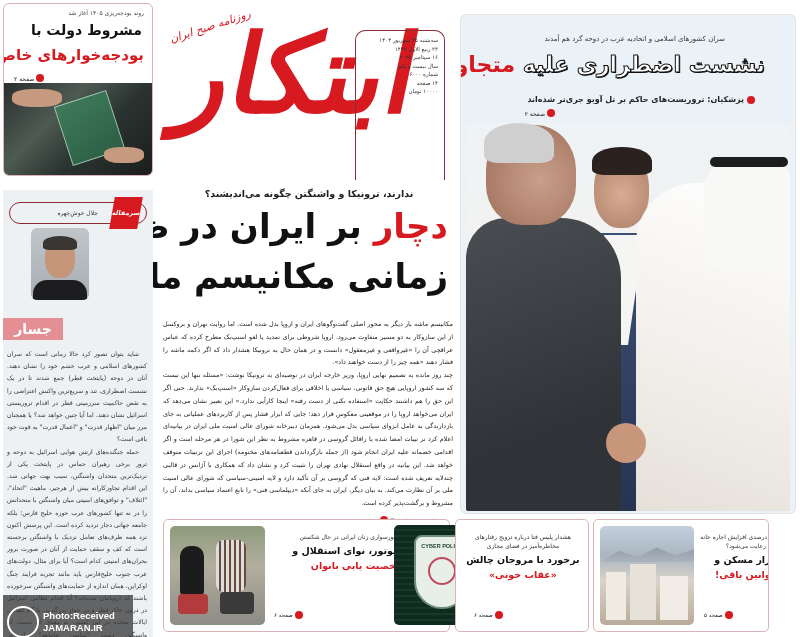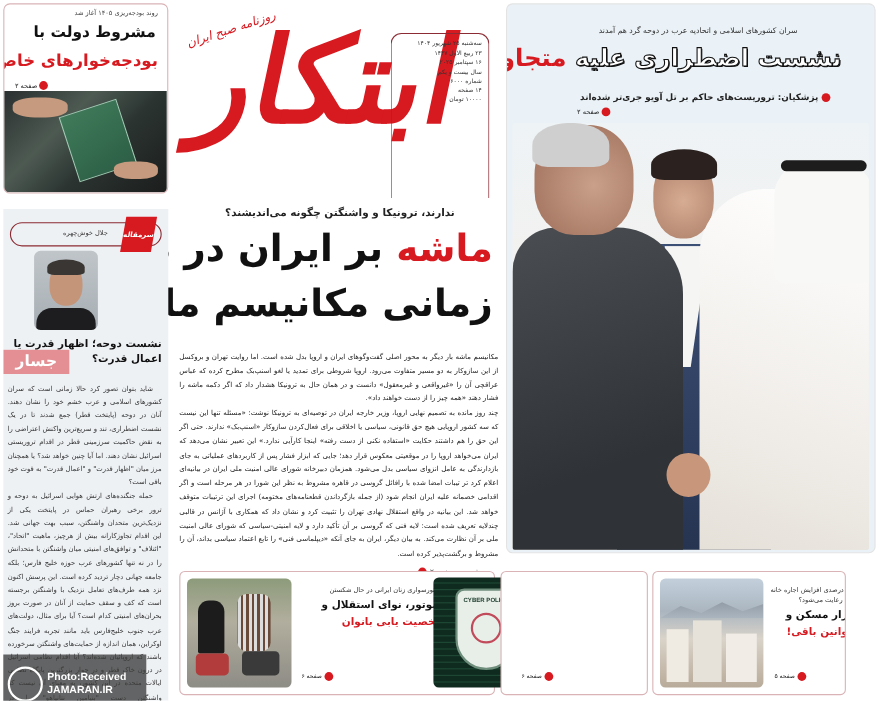--- a/index.html
+++ b/index.html
@@ -48,21 +48,21 @@
     #headline-line2 { left: 166px; top: 255px; width: 282px; text-align: center; font-size: 34px; font-weight: 900; color: #111; line-height: 42px; white-space: nowrap; }
 
     #body-main { left: 163px; top: 318px; width: 290px; font-size: 6.4px; line-height: 12.8px; text-align: justify; color: #222; }
     #body-main p { margin: 0; }
     #cont-main { left: 380px; top: 516px; font-size: 6.5px; color: #555; display: flex; align-items: center; gap: 3px; }
 
     .dot { display: inline-block; width: 8px; height: 8px; border-radius: 50%; background: #d71920; }
 
     
     #lead-box {
-      left: 460px; top: 3px; width: 336px; height: 500px;
+      left: 460px; top: 14px; width: 336px; height: 500px;
       border: 1px solid #e3e3e3; border-radius: 6px; background: #eaf2f7; overflow: hidden;
     }
     #lead-kicker { position: absolute; top: 20px; right: 70px; font-size: 7px; color: #333; white-space: nowrap; }
     #lead-title { position: absolute; top: 37px; right: 30px; font-size: 22px; font-weight: 900; white-space: nowrap; }
     #lead-title .outline { color: #fff; -webkit-text-stroke: 1px #111; text-shadow: 1px 1px 0 #111; text-align: right; }
     #lead-sub { position: absolute; top: 80px; right: 40px; font-size: 8px; font-weight: bold; color: #222; white-space: nowrap; display: flex; align-items: center; gap: 3px; }
     #lead-pageref { position: absolute; top: 94px; right: 240px; font-size: 6px; display: flex; align-items: center; gap: 2px; }
     #lead-photo {
       position: absolute; left: 5px; top: 108px; width: 324px; height: 388px;
       background: linear-gradient(180deg, #eef3f6 0%, #f3f1ee 40%, #e7e2da 100%);
@@ -194,21 +194,21 @@
     <div class="p-agal"></div>
     <div class="p-suit-l"></div>
     <div class="p-head-l"></div>
     <div class="p-hair-l"></div>
     <div class="p-hands"></div>
   </div>
 </div>
 
 <div id="kicker-main" class="abs">ندارند، ترونیکا و واشنگتن چگونه می‌اندیشند؟</div>
 <div id="headline-line1" class="abs">
-  <span class="red">ماشه</span><span> بر ایران در ظرف</span>
+  <span class="red">دچار</span><span> بر ایران در ظرف</span>
 </div>
 <div id="headline-line2" class="abs">زمانی مکانیسم ماشه</div>
 
 <div id="body-main" class="abs">
   <p>مکانیسم ماشه بار دیگر به محور اصلی گفت‌وگوهای ایران و اروپا بدل شده است. اما روایت تهران و بروکسل از این سازوکار به دو مسیر متفاوت می‌رود. اروپا شروطی برای تمدید یا لغو اسنپ‌بک مطرح کرده که عباس عراقچی آن را «غیرواقعی و غیرمعقول» دانست و در همان حال به ترونیکا هشدار داد که اگر دکمه ماشه را فشار دهند «همه چیز را از دست خواهند داد».</p>
   <p>چند روز مانده به تصمیم نهایی اروپا، وزیر خارجه ایران در توصیه‌ای به ترونیکا نوشت: «مسئله تنها این نیست که سه کشور اروپایی هیچ حق قانونی، سیاسی یا اخلاقی برای فعال‌کردن سازوکار «اسنپ‌بک» ندارند. حتی اگر این حق را هم داشتند حکایت «استفاده نکنی از دست رفته» اینجا کارآیی ندارد.» این تعبیر نشان می‌دهد که ایران می‌خواهد اروپا را در موقعیتی معکوس قرار دهد؛ جایی که ابزار فشار پس از کاربردهای عملیاتی به جای بازدارندگی به عامل انزوای سیاسی بدل می‌شود. همزمان دبیرخانه شورای عالی امنیت ملی ایران در بیانیه‌ای اعلام کرد تر تیبات امضا شده با رافائل گروسی در قاهره مشروط به نظر این شورا در هر مرحله است و اگر اقدامی خصمانه علیه ایران انجام شود (از جمله بازگرداندن قطعنامه‌های مختومه) اجرای این ترتیبات متوقف خواهد شد. این بیانیه در واقع استقلال نهادی تهران را تثبیت کرد و نشان داد که همکاری با آژانس در قالبی چندلایه تعریف شده است: لایه فنی که گروسی بر آن تأکید دارد و لایه امنیتی-سیاسی که شورای عالی امنیت ملی بر آن نظارت می‌کند. به بیان دیگر، ایران به جای آنکه «دیپلماسی فنی» را تابع اعتماد سیاسی بداند، آن را مشروط و برگشت‌پذیر کرده است.</p>
 </div>
 <div id="cont-main" class="abs">
   <span>شرح در صفحه ۲</span>
   <span class="dot"></span>
@@ -217,21 +217,20 @@
 <div id="opinion-box" class="abs">
   <div id="opinion-tag">
     <div class="tag-red">سرمقاله</div>
     <div class="author">جلال خوش‌چهره</div>
   </div>
   <div id="opinion-photo">
     <div class="op-suit"></div>
     <div class="op-face"></div>
     <div class="op-hair"></div>
   </div>
-  <div id="opinion-title">نشست دوحه؛ اظهار قدرت یا اعمال قدرت؟</div>
   <div id="watermark-jsr">جسار</div>
   <div id="opinion-body">
     <p>شاید بتوان تصور کرد حالا زمانی است که سران کشورهای اسلامی و عرب خشم خود را نشان دهند. آنان در دوحه (پایتخت قطر) جمع شدند تا در یک نشست اضطراری، تند و سریع‌ترین واکنش اعتراضی را به نقض حاکمیت سرزمینی قطر در اقدام تروریستی اسرائیل نشان دهند. اما آیا چنین خواهد شد؟ یا همچنان مرز میان "اظهار قدرت" و "اعمال قدرت" به قوت خود باقی است؟</p>
     <p>حمله جنگنده‌های ارتش هوایی اسرائیل به دوحه و ترور برخی رهبران حماس در پایتخت یکی از نزدیک‌ترین متحدان واشنگتن، سبب بهت جهانی شد. این اقدام تجاوزکارانه بیش از هرچیز، ماهیت "اتحاد"، "ائتلاف" و توافق‌های امنیتی میان واشنگتن با متحدانش را در نه تنها کشورهای عرب حوزه خلیج فارس؛ بلکه جامعه جهانی دچار تردید کرده است. این پرسش اکنون نزد همه طرف‌های تعامل نزدیک با واشنگتن برجسته است که کف و سقف حمایت از آنان در صورت بروز بحران‌های امنیتی کدام است؟ آیا برای مثال، دولت‌های عرب جنوب خلیج‌فارس باید مانند تجربه فرایند جنگ اوکراین، همان اندازه از حمایت‌های واشنگتن سرخورده باشند که اروپائیان شده‌اند؟ آیا اقدام نظامی اسرائیل در درون خاک قطر و در جوار بزرگترین پایگاه نظامی ایالات متحده در این کشور، به معنای آن نیست که واشنگتن دست "بنیامین نتانیاهو" را در ماجراجویی‌هایش چنان باز گذاشته که به گفته مشهور میان سیاستمداران شبیه "رها کردن درکنه هار در حال سکوت است؟</p>
   </div>
 </div>
 
 <div id="card-moto" class="bottom-card">
   <div class="img">
     <div style="position:absolute;left:10px;top:20px;width:24px;height:48px;background:#1c1c1c;border-radius:10px 10px 2px 2px;"></div>
@@ -251,20 +250,25 @@
 </div>
 
 <div id="cyber-img" class="abs">
   <div class="badge">
     <span>CYBER POLICE</span>
     <i></i>
   </div>
 </div>
 
 <div id="card-cyber" class="bottom-card">
+  <div class="textcol">
+    <div class="kick">هشدار پلیس فتا درباره ترویج رفتارهای مخاطره‌آمیز در فضای مجازی</div>
+    <div class="t1">برخورد با مروجان چالش</div>
+    <div class="t2">«عقاب خونی»</div>
+  </div>
   <div class="pref">
     <span class="dot"></span>
     <span>صفحه ۶</span>
   </div>
 </div>
 
 <div id="card-housing" class="bottom-card">
   <div class="img">
     <div style="position:absolute;left:0;right:0;top:20px;height:16px;background:linear-gradient(180deg,#8f9aa6,#aab5bf);clip-path:polygon(0 100%,20% 30%,40% 70%,60% 10%,80% 60%,100% 20%,100% 100%);"></div>
     <div style="position:absolute;left:6px;top:46px;width:20px;height:48px;background:#efeae2;"></div>

